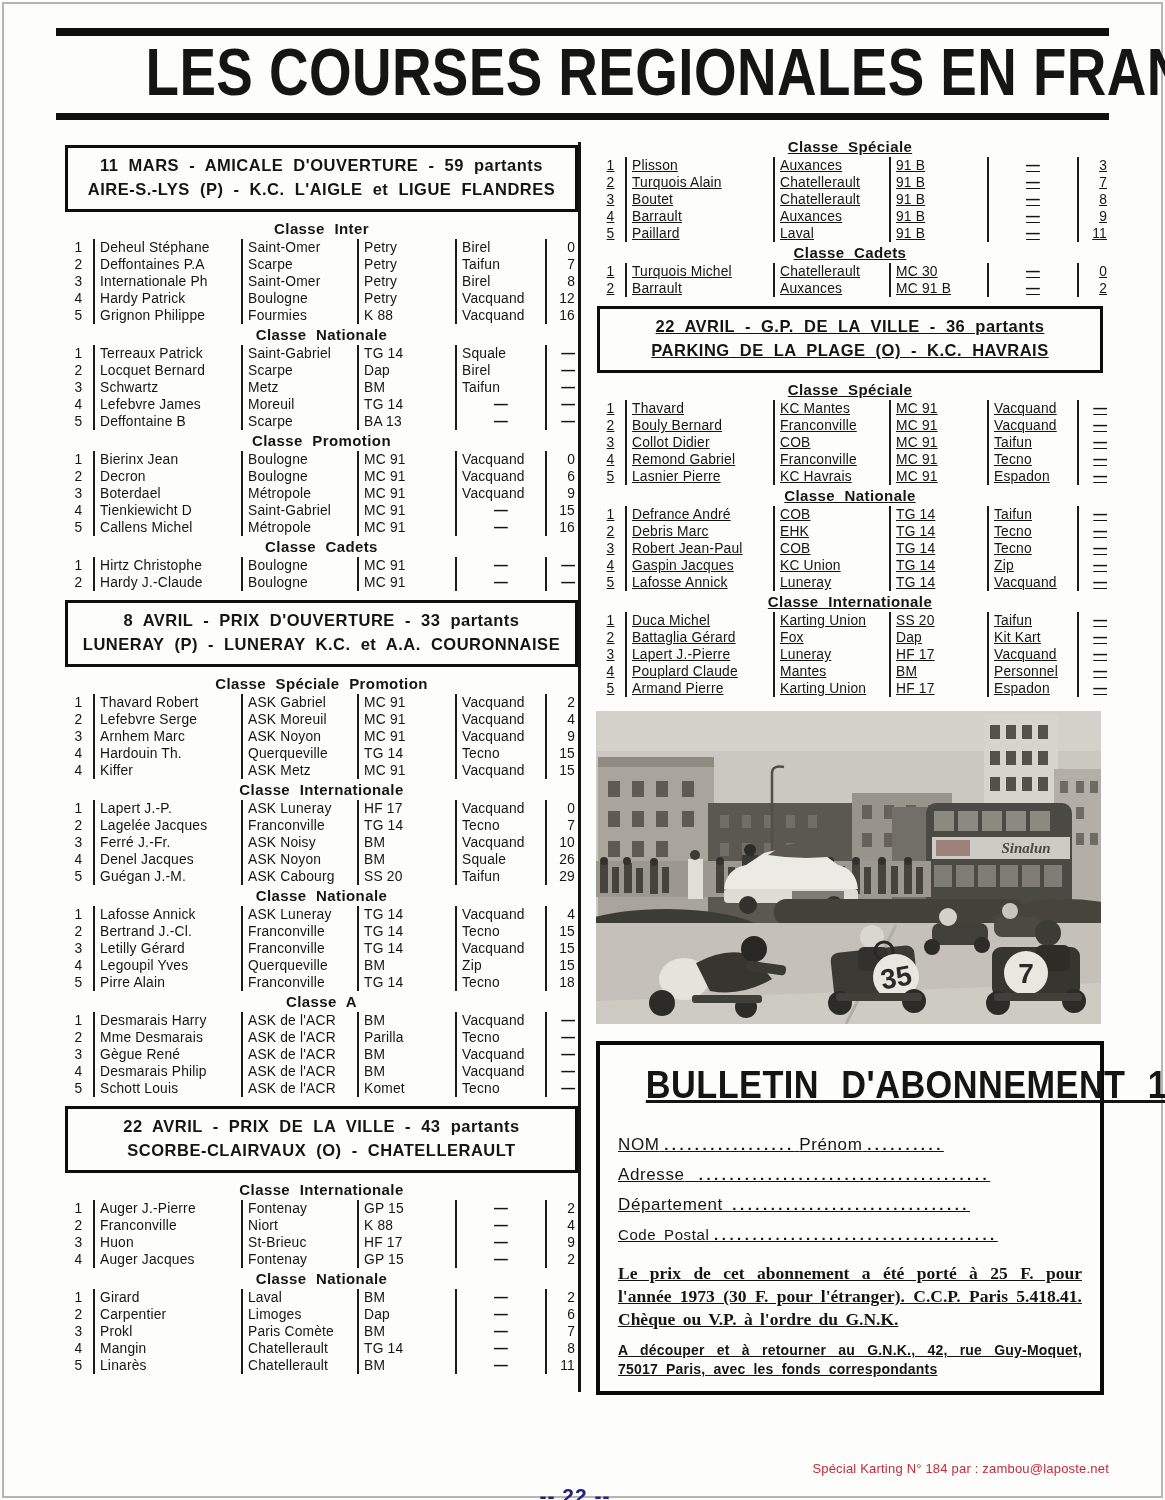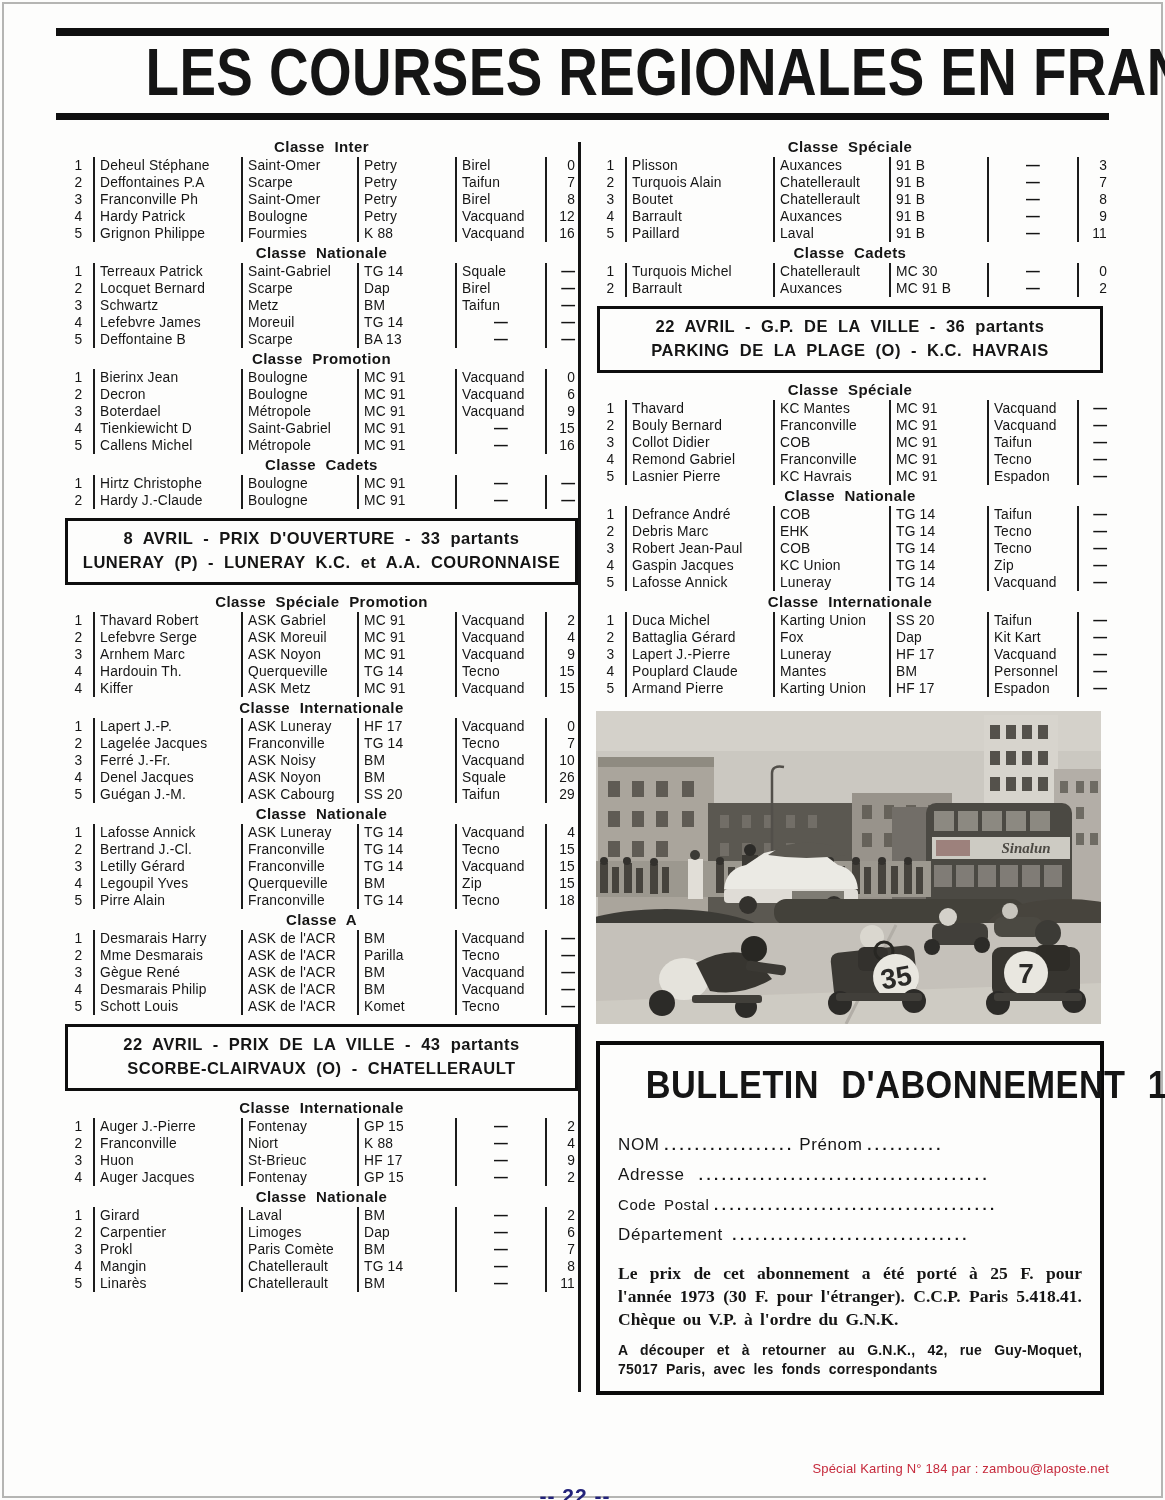--- a/index.html
+++ b/index.html
@@ -11,21 +11,21 @@
   
   .banner{ margin:28px 56px 0; border-top:8px solid #101010; border-bottom:7px solid #101010; padding:3px 0 7px; }
   .banner-text{
     font-weight:bold; font-size:66px; line-height:1.02; white-space:nowrap;
     text-align:center; transform:scaleX(0.83); transform-origin:center; letter-spacing:.5px;
   }
   
   .columns{ position:relative; height:1262px; margin-top:16px; }
   .col{ position:absolute; top:0; }
   .col-left{ left:64px; width:515px; }
-  .col-right{ left:596px; width:508px; }
+  .col-right{ left:596px; width:508px;text-decoration:underline; }
   .center-rule{ position:absolute; left:578px; top:6px; width:3px; height:1250px; background:#141414; }
   
   .event-box{
     border:3.5px solid #0e0e0e; margin:9px 1px 8px; padding:6px 4px 7px;
     text-align:center; font-weight:bold; font-size:16.5px; line-height:1.45;
     letter-spacing:.5px; word-spacing:5px;
   }
   
   .class-header{
     text-align:center; font-weight:bold; font-size:15px; line-height:18px;
@@ -75,20 +75,24 @@
 <body>
 
 <div class="page">
 
   <div class="banner">
     <div class="banner-text">LES COURSES REGIONALES EN FRANCE</div>
   </div>
 
   <div class="columns">
     <div class="col col-left" id="col-left">
+        <div class="event-box">
+          <div>11 MARS - AMICALE D'OUVERTURE - 59 partants</div>
+          <div>AIRE-S.-LYS (P) - K.C. L'AIGLE et LIGUE FLANDRES</div>
+        </div>
         <div class="class-header">Classe Inter</div>
         <table class="results-table">
           <colgroup>
             <col style="width: 30px;">
             <col style="width: 148px;">
             <col style="width: 116px;">
             <col style="width: 98px;">
             <col style="width: 90px;">
             <col style="width: 33px;">
           </colgroup>
@@ -104,21 +108,21 @@
             <tr>
               <td class="c-rank">2</td>
               <td class="c-name">Deffontaines P.A</td>
               <td class="c-club">Scarpe</td>
               <td class="c-engine">Petry</td>
               <td class="c-chassis">Taifun</td>
               <td class="c-pts">7</td>
             </tr>
             <tr>
               <td class="c-rank">3</td>
-              <td class="c-name">Franconville Ph</td>
+              <td class="c-name">Internationale Ph</td>
               <td class="c-club">Saint-Omer</td>
               <td class="c-engine">Petry</td>
               <td class="c-chassis">Birel</td>
               <td class="c-pts">8</td>
             </tr>
             <tr>
               <td class="c-rank">4</td>
               <td class="c-name">Hardy Patrick</td>
               <td class="c-club">Boulogne</td>
               <td class="c-engine">Petry</td>
@@ -1064,26 +1068,26 @@
           <span class="b-label">NOM</span>
           <span class="b-dots">.................</span>
           <span class="b-label">Prénom</span>
           <span class="b-dots">..........</span>
         </div>
         <div class="b-field">
           <span class="b-label">Adresse</span>&nbsp;&nbsp;
           <span class="b-dots">......................................</span>
         </div>
         <div class="b-field">
+          <span class="b-label">Département</span>&nbsp;
+          <span class="b-dots">...............................</span>
+        </div>
+        <div class="b-field">
           <span class="b-label b-small">Code Postal</span>
           <span class="b-dots">.....................................</span>
-        </div>
-        <div class="b-field">
-          <span class="b-label">Département</span>&nbsp;
-          <span class="b-dots">...............................</span>
         </div>
         <div class="b-price">Le prix de cet abonnement a été porté à 25 F. pour l'année 1973 (30 F. pour l'étranger). C.C.P. Paris 5.418.41. Chèque ou V.P. à l'ordre du G.N.K.</div>
         <div class="b-note">
           <div class="b-note-l1">A découper et à retourner au G.N.K., 42, rue Guy-Moquet,</div>
           <div class="b-note-l2">75017 Paris, avec les fonds correspondants</div>
         </div>
       </div>
     </div>
   </div>
 

